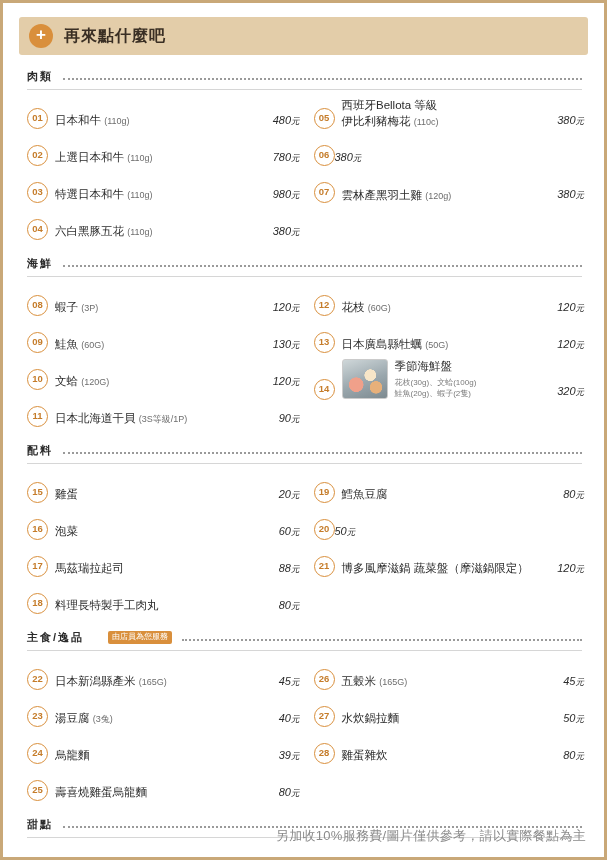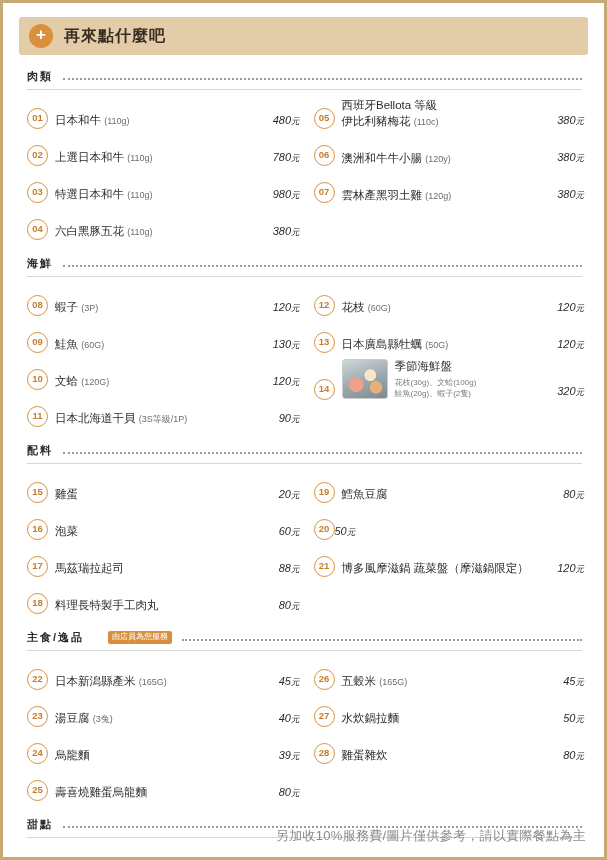--- a/index.html
+++ b/index.html
@@ -251,25 +251,20 @@
                 <div class="num">05</div>
                 <div class="body">
                   <div class="photo-txt">
                     <div class="nm">西班牙Bellota 等級<br>伊比利豬梅花 <span class="wt">(110c)</span></div>
                   </div>
                 </div>
                 <div class="price">380<span class="cur">元</span></div>
               </div>
               <div class="item">
                 <div class="num">06</div>
-                <div class="body">
-                  <div class="photo-txt">
-                    <div class="nm">澳洲和牛牛小腸 <span class="wt">(120y)</span></div>
-                  </div>
-                </div>
                 <div class="price">380<span class="cur">元</span></div>
               </div>
               <div class="item">
                 <div class="num">07</div>
                 <div class="body">
                   <div class="photo-txt">
                     <div class="nm">雲林產黑羽土雞 <span class="wt">(120g)</span></div>
                   </div>
                 </div>
                 <div class="price">380<span class="cur">元</span></div>

